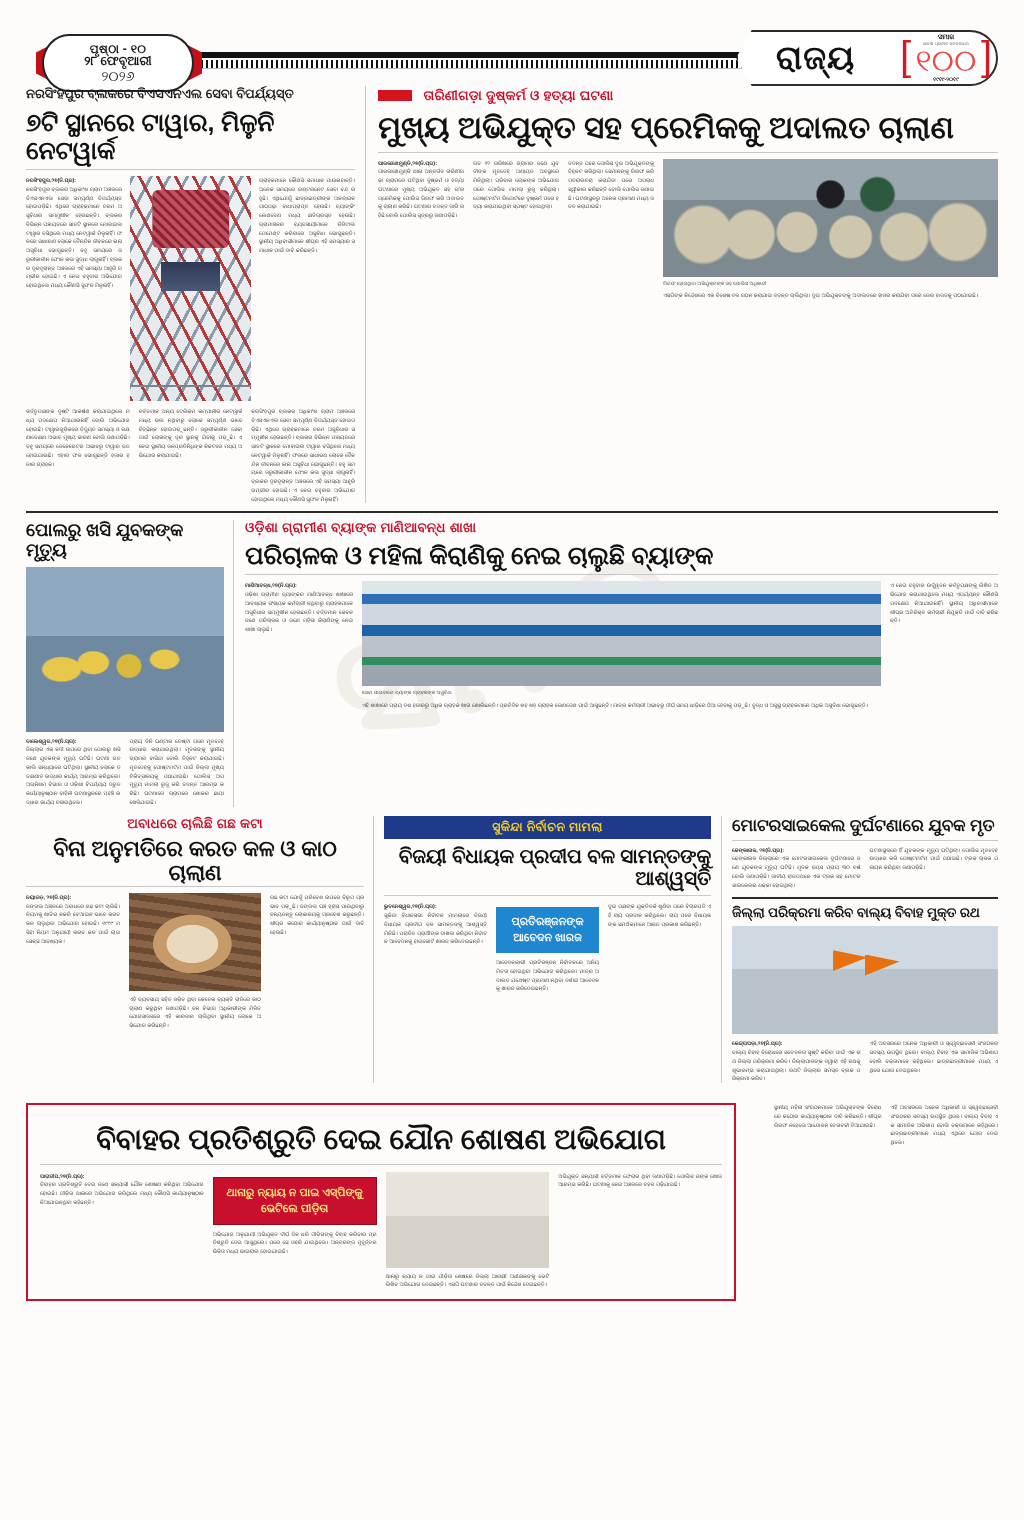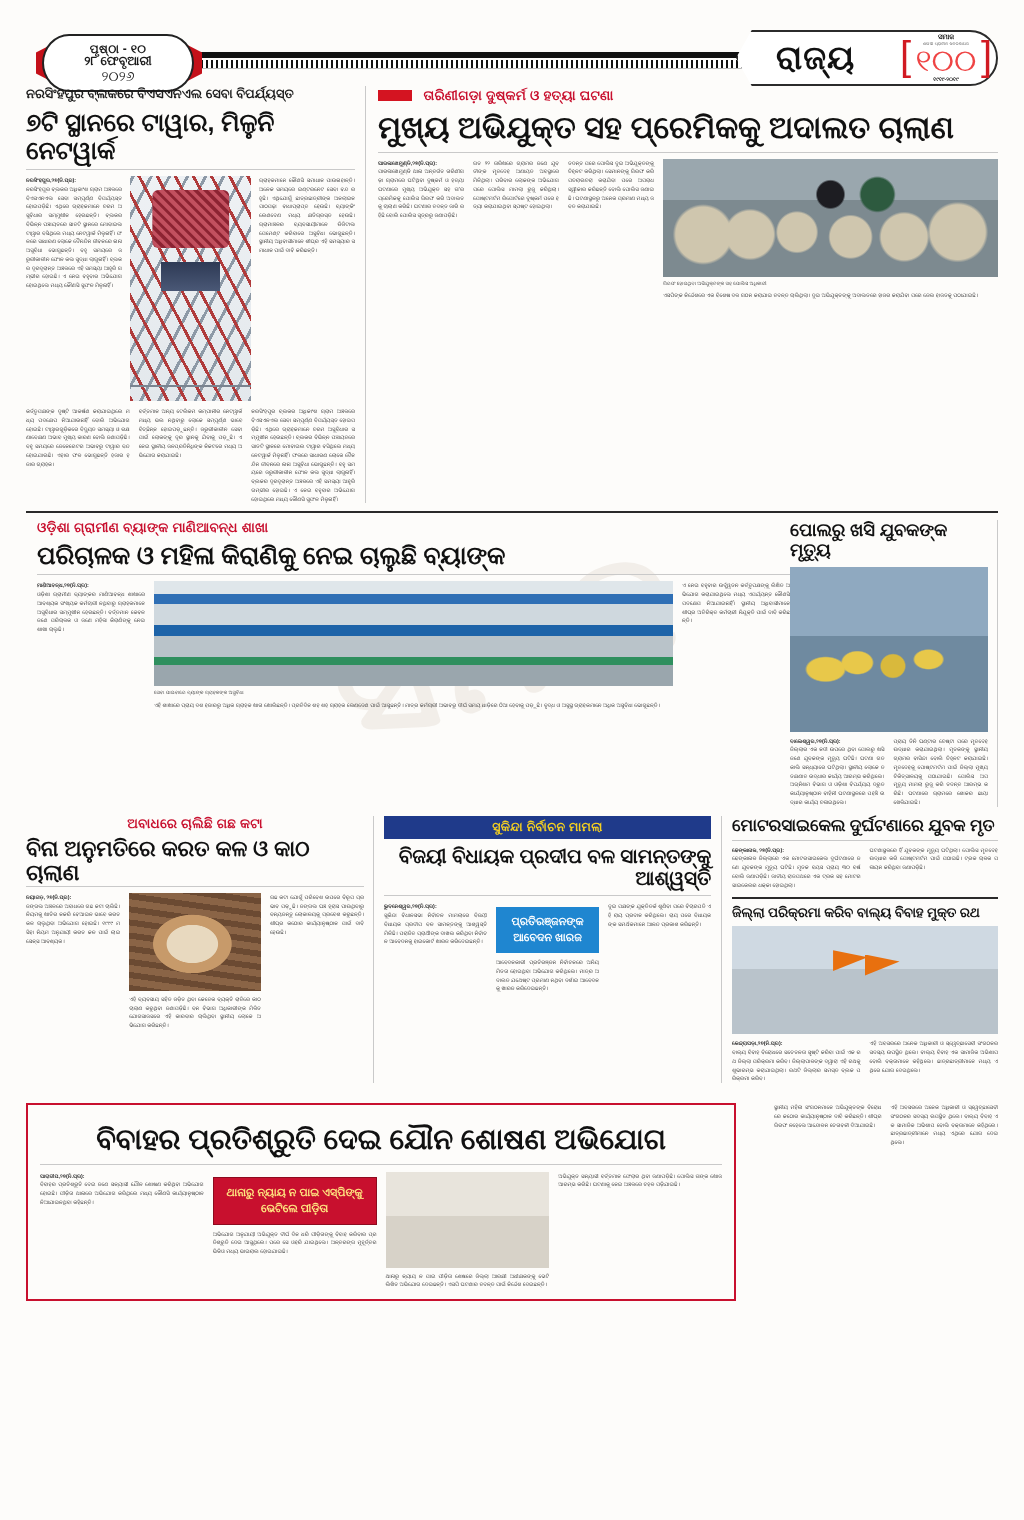--- a/index.html
+++ b/index.html
@@ -310,20 +310,36 @@
           </div>
         </div>
       </div>
     </div>
   </div>
 
   <div class="content z2" style="margin-top:8px;">
     <div class="hr-dark" style="margin-bottom:7px;"></div>
     <div class="row">
 
+      <div style="width:208px; padding-right:9px; border-right:1px solid #c9c9c9;">
+        <div class="headline" style="font-size:18px;">ପୋଲରୁ ଖସି ଯୁବକଙ୍କ ମୃତ୍ୟୁ</div>
+        <div class="photo" style="height:165px; margin:6px 0 5px;">
+          <div class="people"></div>
+        </div>
+        <div class="cols2">
+          <div class="col">
+            <div class="body-col" style="font-weight:bold;">ବାଲେଶ୍ୱର,୨୭(ନି.ପ୍ର):</div>
+            <div class="body-col">ଜିଲ୍ଲାର ଏକ ନଦୀ ଉପରେ ଥିବା ପୋଲରୁ ଖସି ଜଣେ ଯୁବକଙ୍କ ମୃତ୍ୟୁ ଘଟିଛି। ଘଟଣା ଗତକାଲି ସନ୍ଧ୍ୟାରେ ଘଟିଥିଲା। ସ୍ଥାନୀୟ ଲୋକେ ତତକ୍ଷଣାତ ଉଦ୍ଧାର କାର୍ଯ୍ୟ ଆରମ୍ଭ କରିଥିଲେ। ଅଗ୍ନିଶମ ବିଭାଗ ଓ ଓଡ଼ିଶା ବିପର୍ଯ୍ୟୟ ଦ୍ରୁତ କାର୍ଯ୍ୟାନୁଷ୍ଠାନ ବାହିନୀ ଘଟଣାସ୍ଥଳରେ ପହଞ୍ଚି ଉଦ୍ଧାର କାର୍ଯ୍ୟ ଚଳାଇଥିଲେ।</div>
+          </div>
+          <div class="col">
+            <div class="body-col">ପ୍ରାୟ ତିନି ଘଣ୍ଟାର ଚେଷ୍ଟା ପରେ ମୃତଦେହ ଉଦ୍ଧାର କରାଯାଇଥିଲା। ମୃତକଙ୍କୁ ସ୍ଥାନୀୟ ଗ୍ରାମର ବାସିନ୍ଦା ବୋଲି ଚିହ୍ନଟ କରାଯାଇଛି। ମୃତଦେହକୁ ପୋଷ୍ଟମର୍ଟମ ପାଇଁ ଜିଲ୍ଲା ମୁଖ୍ୟ ଚିକିତ୍ସାଳୟକୁ ପଠାଯାଇଛି। ପୋଲିସ ଅପମୃତ୍ୟୁ ମାମଲା ରୁଜୁ କରି ତଦନ୍ତ ଆରମ୍ଭ କରିଛି। ଘଟଣାରେ ଗ୍ରାମରେ ଶୋକର ଛାୟା ଖେଳିଯାଇଛି।</div>
+          </div>
+        </div>
+      </div>
+
       <div style="flex:1; padding-left:11px;">
         <div class="kicker-red">ଓଡ଼ିଶା ଗ୍ରାମୀଣ ବ୍ୟାଙ୍କ ମାଣିଆବନ୍ଧ ଶାଖା</div>
         <div class="headline" style="font-size:25px; margin:5px 0 5px;">ପରିଚାଳକ ଓ ମହିଳା କିରାଣିକୁ ନେଇ ଚାଲୁଛି ବ୍ୟାଙ୍କ</div>
         <div class="hr-thin" style="margin-bottom:6px;"></div>
         <div class="cols3">
           <div class="col" style="max-width:108px;">
             <div class="body-col" style="font-weight:bold;">ମାଣିଆବନ୍ଧ,୨୭(ନି.ପ୍ର):</div>
             <div class="body-col">ଓଡ଼ିଶା ଗ୍ରାମୀଣ ବ୍ୟାଙ୍କର ମାଣିଆବନ୍ଧ ଶାଖାରେ ଆବଶ୍ୟକ ସଂଖ୍ୟକ କର୍ମଚାରୀ ନଥିବାରୁ ଗ୍ରାହକମାନେ ଅସୁବିଧାର ସମ୍ମୁଖୀନ ହେଉଛନ୍ତି। ବର୍ତ୍ତମାନ କେବଳ ଜଣେ ପରିଚାଳକ ଓ ଜଣେ ମହିଳା କିରାଣିଙ୍କୁ ନେଇ ଶାଖା ଚାଲୁଛି।</div>
           </div>
           <div class="col" style="flex:1.6;">
@@ -331,45 +347,29 @@
               <div class="bankimg"></div>
             </div>
             <div class="photo-cap">ସେବା ପାଇବାରେ ବ୍ୟାଙ୍କ ଗ୍ରାହକଙ୍କ ଅସୁବିଧା</div>
             <div class="body-col" style="margin-top:4px;">ଏହି ଶାଖାରେ ପ୍ରାୟ ଦଶ ହଜାରରୁ ଅଧିକ ଗ୍ରାହକ ଖାତା ଖୋଲିଛନ୍ତି। ପ୍ରତିଦିନ ଶହ ଶହ ଗ୍ରାହକ ଲେଣଦେଣ ପାଇଁ ଆସୁଛନ୍ତି। ମାତ୍ର କର୍ମଚାରୀ ଅଭାବରୁ ଦୀର୍ଘ ସମୟ ଧାଡ଼ିରେ ଠିଆ ହେବାକୁ ପଡ଼ୁଛି। ବୃଦ୍ଧ ଓ ଅସୁସ୍ଥ ଗ୍ରାହକମାନେ ଅଧିକ ଅସୁବିଧା ଭୋଗୁଛନ୍ତି।</div>
           </div>
           <div class="col" style="max-width:108px;">
             <div class="body-col">ଏ ନେଇ ବହୁବାର ଉର୍ଦ୍ଧ୍ୱତନ କର୍ତ୍ତୃପକ୍ଷଙ୍କୁ ଲିଖିତ ଅଭିଯୋଗ କରାଯାଇଥିଲେ ମଧ୍ୟ ଏପର୍ଯ୍ୟନ୍ତ କୌଣସି ପଦକ୍ଷେପ ନିଆଯାଇନାହିଁ। ସ୍ଥାନୀୟ ଅଧିବାସୀମାନେ ଶୀଘ୍ର ଅତିରିକ୍ତ କର୍ମଚାରୀ ନିଯୁକ୍ତି ପାଇଁ ଦାବି କରିଛନ୍ତି।</div>
           </div>
         </div>
       </div>
-
-      <div style="width:208px; padding-right:9px; border-right:1px solid #c9c9c9;">
-        <div class="headline" style="font-size:18px;">ପୋଲରୁ ଖସି ଯୁବକଙ୍କ ମୃତ୍ୟୁ</div>
-        <div class="photo" style="height:165px; margin:6px 0 5px;">
-          <div class="people"></div>
-        </div>
-        <div class="cols2">
-          <div class="col">
-            <div class="body-col" style="font-weight:bold;">ବାଲେଶ୍ୱର,୨୭(ନି.ପ୍ର):</div>
-            <div class="body-col">ଜିଲ୍ଲାର ଏକ ନଦୀ ଉପରେ ଥିବା ପୋଲରୁ ଖସି ଜଣେ ଯୁବକଙ୍କ ମୃତ୍ୟୁ ଘଟିଛି। ଘଟଣା ଗତକାଲି ସନ୍ଧ୍ୟାରେ ଘଟିଥିଲା। ସ୍ଥାନୀୟ ଲୋକେ ତତକ୍ଷଣାତ ଉଦ୍ଧାର କାର୍ଯ୍ୟ ଆରମ୍ଭ କରିଥିଲେ। ଅଗ୍ନିଶମ ବିଭାଗ ଓ ଓଡ଼ିଶା ବିପର୍ଯ୍ୟୟ ଦ୍ରୁତ କାର୍ଯ୍ୟାନୁଷ୍ଠାନ ବାହିନୀ ଘଟଣାସ୍ଥଳରେ ପହଞ୍ଚି ଉଦ୍ଧାର କାର୍ଯ୍ୟ ଚଳାଇଥିଲେ।</div>
-          </div>
-          <div class="col">
-            <div class="body-col">ପ୍ରାୟ ତିନି ଘଣ୍ଟାର ଚେଷ୍ଟା ପରେ ମୃତଦେହ ଉଦ୍ଧାର କରାଯାଇଥିଲା। ମୃତକଙ୍କୁ ସ୍ଥାନୀୟ ଗ୍ରାମର ବାସିନ୍ଦା ବୋଲି ଚିହ୍ନଟ କରାଯାଇଛି। ମୃତଦେହକୁ ପୋଷ୍ଟମର୍ଟମ ପାଇଁ ଜିଲ୍ଲା ମୁଖ୍ୟ ଚିକିତ୍ସାଳୟକୁ ପଠାଯାଇଛି। ପୋଲିସ ଅପମୃତ୍ୟୁ ମାମଲା ରୁଜୁ କରି ତଦନ୍ତ ଆରମ୍ଭ କରିଛି। ଘଟଣାରେ ଗ୍ରାମରେ ଶୋକର ଛାୟା ଖେଳିଯାଇଛି।</div>
-          </div>
-        </div>
-      </div>
     </div>
   </div>
 
   <div class="content z2" style="margin-top:9px;">
     <div class="row">
 
       <div style="width:348px; padding-right:9px; border-right:1px solid #c9c9c9;">
         <div class="kicker-red" style="text-align:center;">ଅବାଧରେ ଚାଲିଛି ଗଛ କଟା</div>
-        <div class="headline" style="font-size:22px; margin:5px 0 0;">ବିନା ଅନୁମତିରେ କରତ କଳ ଓ କାଠ ଚାଲାଣ</div>
+        <div class="headline" style="font-size:22px; text-align:center; margin:5px 0 0;">ବିନା ଅନୁମତିରେ କରତ କଳ ଓ କାଠ ଚାଲାଣ</div>
         <div class="hr-thin" style="margin-bottom:6px;"></div>
         <div class="cols3">
           <div class="col">
             <div class="body-col" style="font-weight:bold;">ନୟାଗଡ଼, ୨୭(ନି.ପ୍ର):</div>
             <div class="body-col">ଜଙ୍ଗଲ ଅଞ୍ଚଳରେ ଅବାଧରେ ଗଛ କଟା ଚାଲିଛି। ନିୟମକୁ ଖାତିର ନକରି ବେଆଇନ ଭାବେ କରତ କଳ ଚାଲୁଥିବା ଅଭିଯୋଗ ହୋଇଛି। ୧୯୯୯ ମସିହା ନିୟମ ଅନୁଯାୟୀ କରତ କଳ ପାଇଁ ଲାଇସେନ୍ସ ଆବଶ୍ୟକ।</div>
           </div>
           <div class="col" style="flex:1.4;">
             <div class="photo" style="height:98px;">
               <div class="timber"></div>
             </div>

